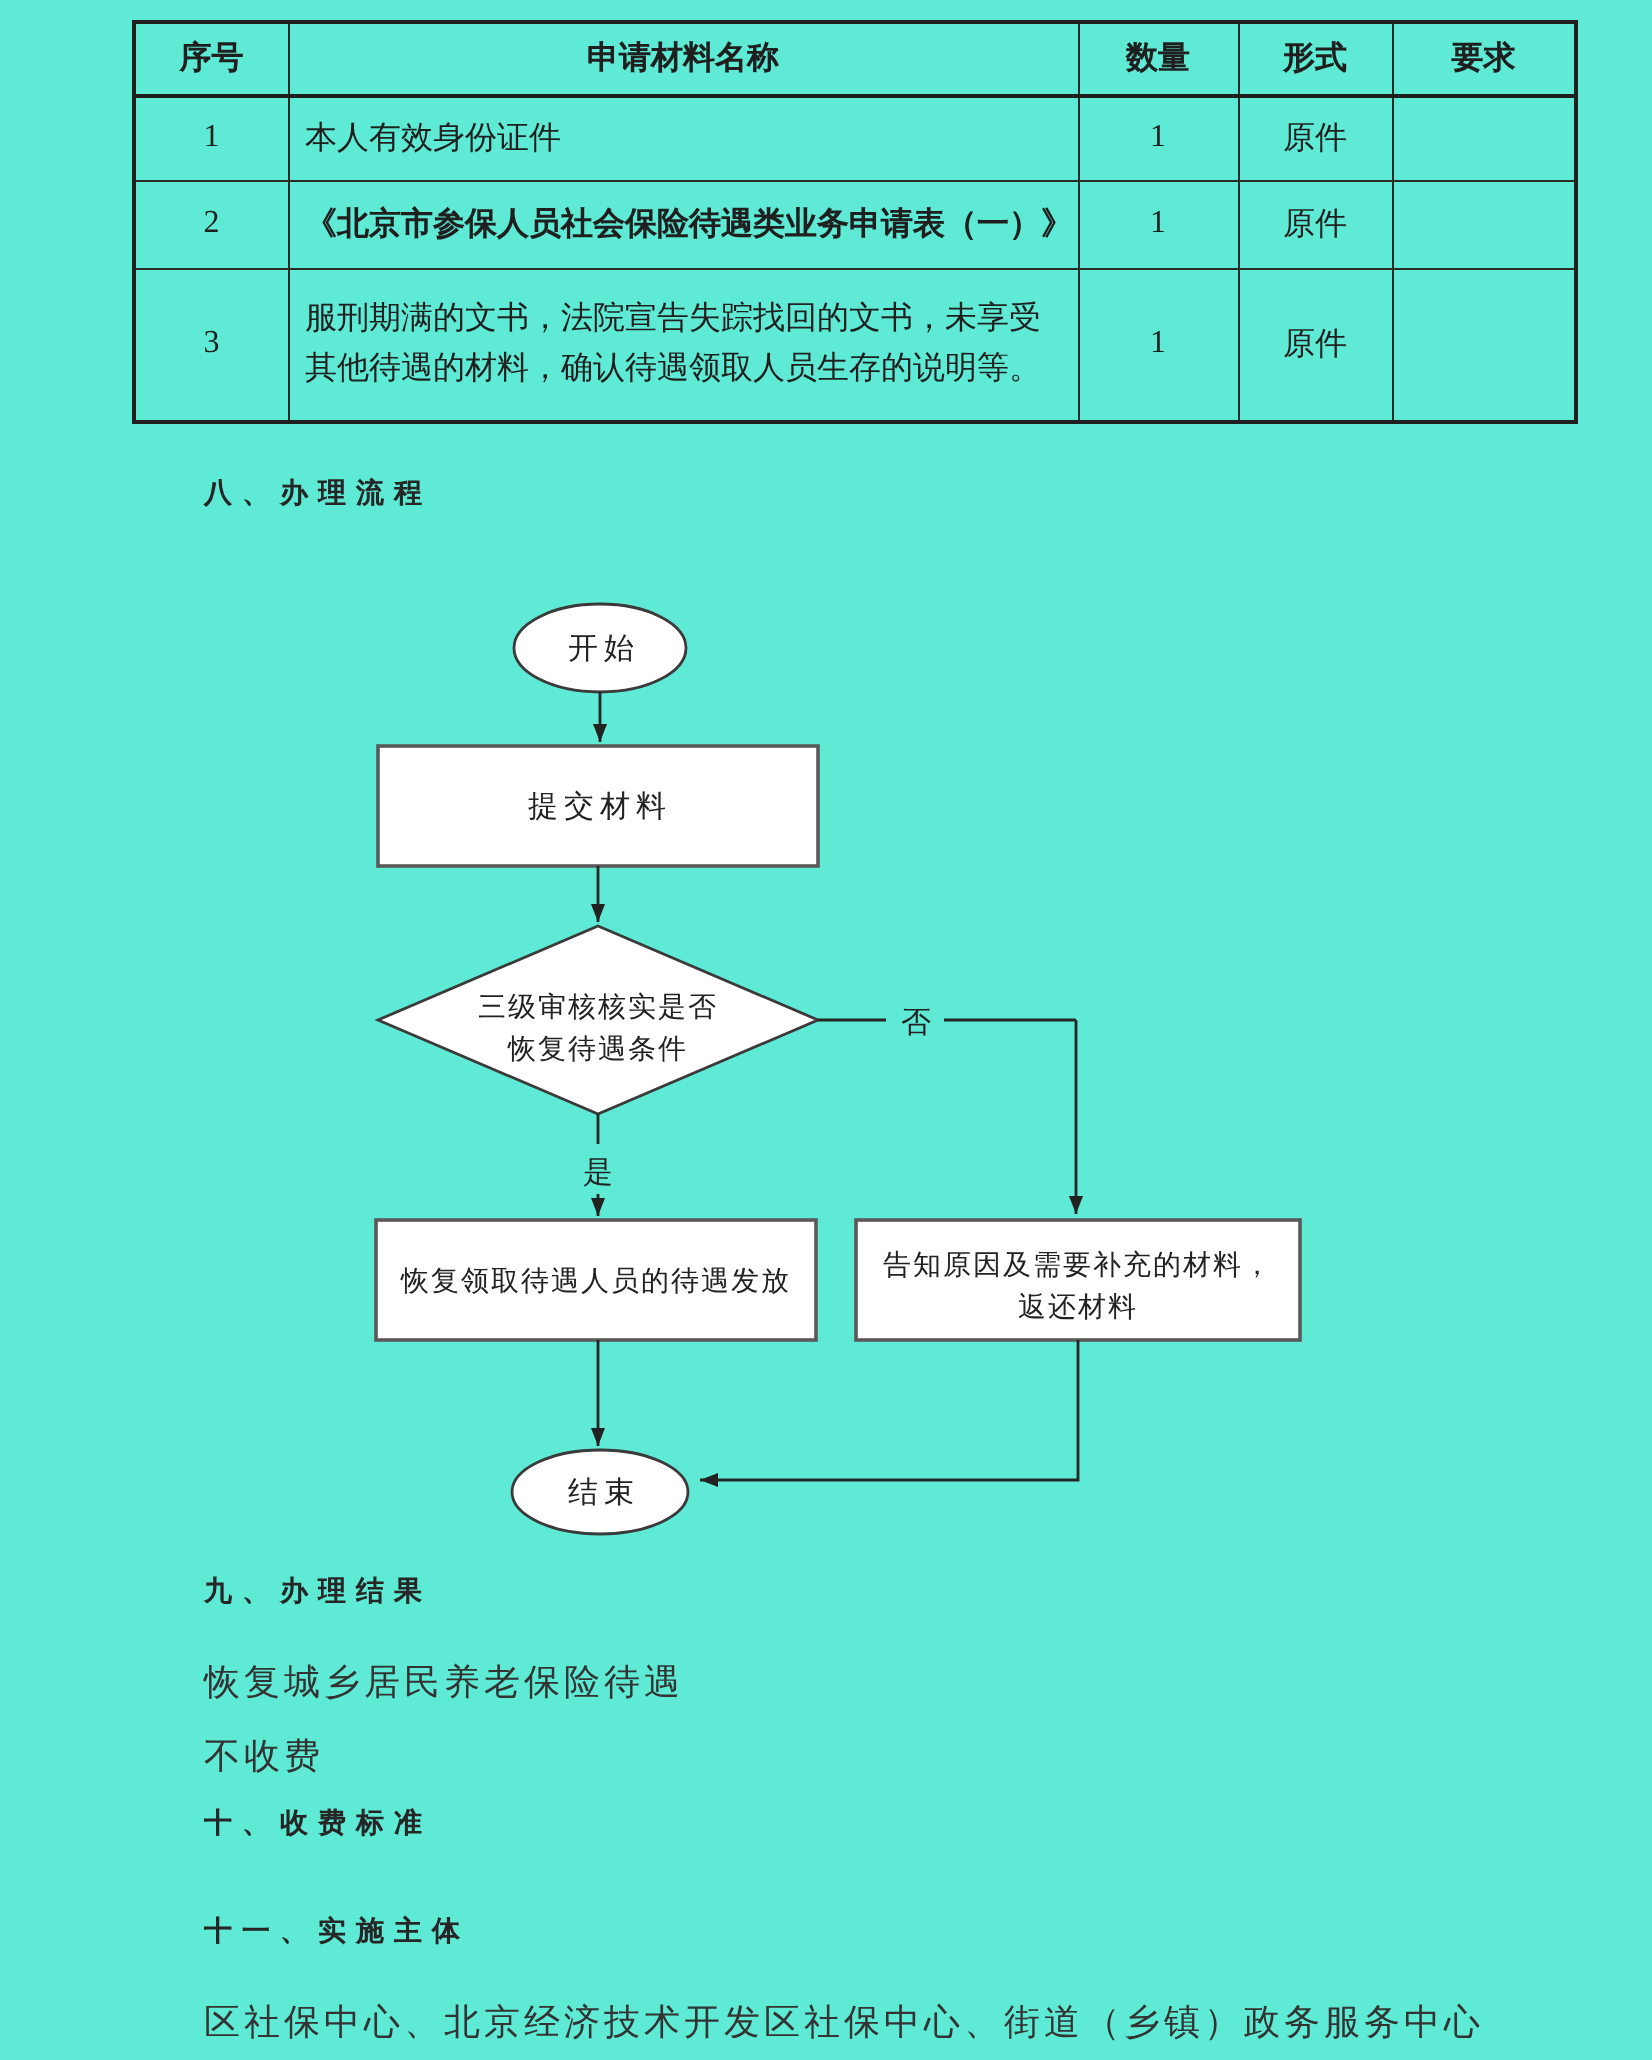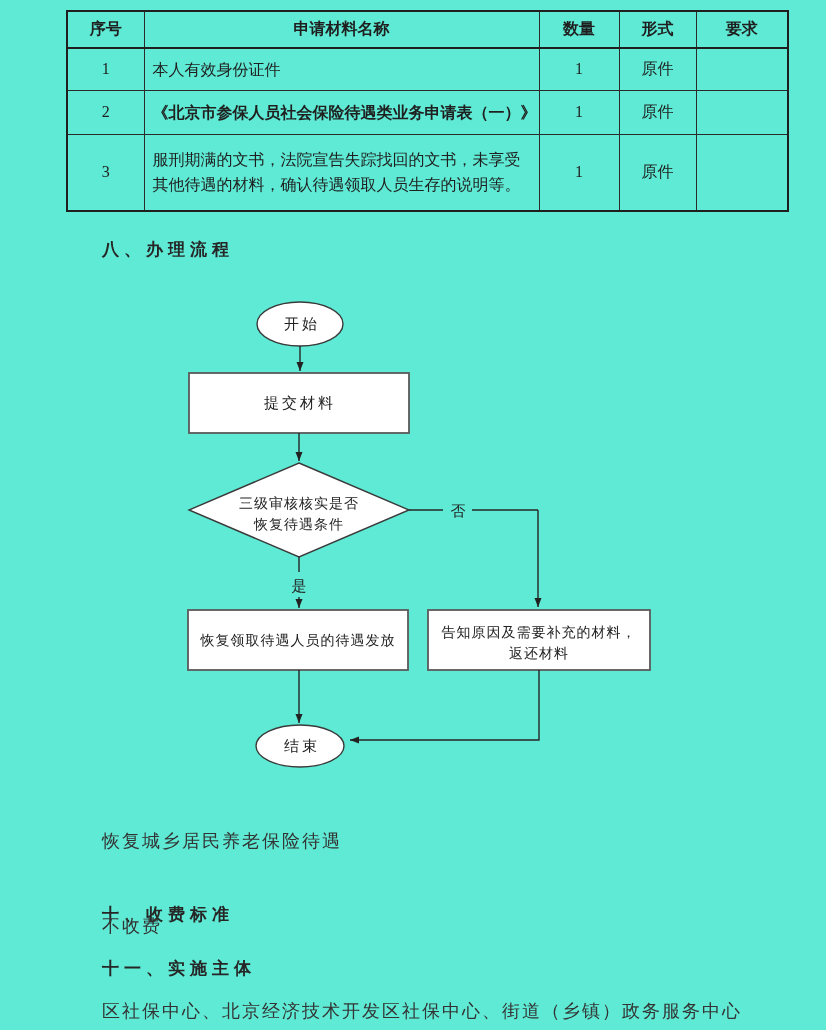--- a/index.html
+++ b/index.html
@@ -49,21 +49,21 @@
   tr.r1 td { height: 42px; }
   tr.r2 td { height: 44px; }
   tr.r3 td { height: 77px; }
 
   
   .heading {
     position: absolute;
     left: 102px;
     font-family: Liberation Mono, monospace;
     font-weight: bold;
-    font-size: 17px;
+    font-size: 14px;
     letter-spacing: 5px;
     color: #262626;
     white-space: nowrap;
   }
   .body-text {
     position: absolute;
     left: 102px;
     font-family: "Liberation Serif", "DejaVu Serif", serif;
     font-size: 18px;
     letter-spacing: 2px;
@@ -179,21 +179,22 @@
     <text class="fc-text" x="539" y="357" text-anchor="middle">告知原因及需要补充的材料，</text>
     <text class="fc-text" x="539" y="378" text-anchor="middle">返还材料</text>
 
     <line class="fc-line" x1="299" y1="390" x2="299" y2="443" marker-end="url(#arrow)"></line>
     <path class="fc-line" d="M539,390 L539,460 L350,460" marker-end="url(#arrow)"></path>
 
     <ellipse class="fc-shape" cx="300" cy="466" rx="44" ry="21"></ellipse>
     <text class="fc-text fc-text-lg" x="302" y="471" text-anchor="middle">结束</text>
   </svg>
 
+  <div class="heading" style="top:787px;">九、办理结果</div>
   <div class="body-text" style="top:829px;text-align:center;">恢复城乡居民养老保险待遇</div>
 
   <div class="heading" style="top:903px;">十、收费标准</div>
-  <div class="body-text" style="top:914px;">不收费</div>
+  <div class="body-text" style="top:866px;">不收费</div>
 
   <div class="heading" style="top:957px;text-align:right;">十一、实施主体</div>
   <div class="body-text" style="top:999px;font-family:Liberation Serif, serif;">区社保中心、北京经济技术开发区社保中心、街道（乡镇）政务服务中心</div>
 
 </div>
 
 </body></html>

